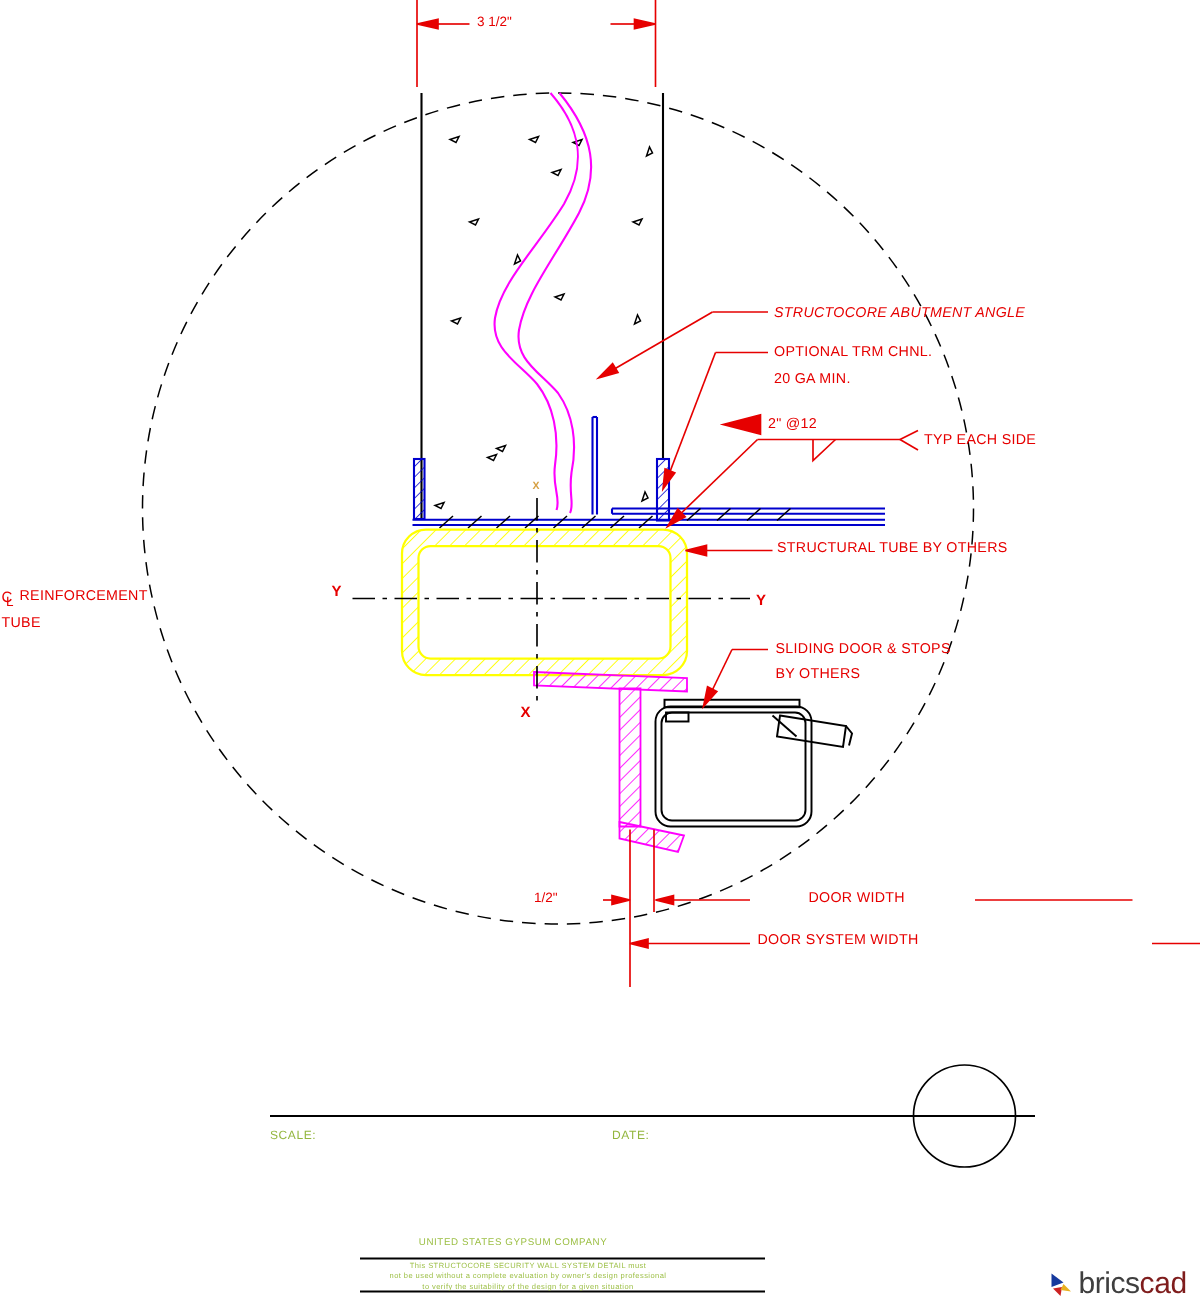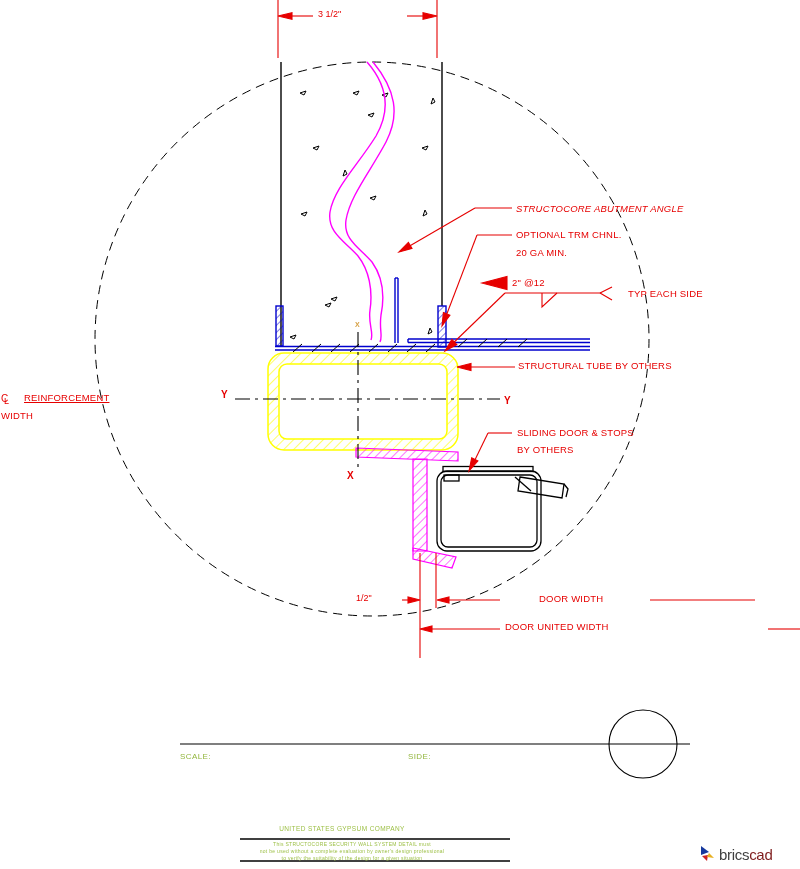--- a/index.html
+++ b/index.html
@@ -11,21 +11,21 @@
   .red-sm{color:#e60000;font-size:9px;}
   .axis{color:#e60000;font-size:10px;font-weight:bold;}
   .orange{color:#d6a044;font-size:7px;font-weight:bold;}
   .green{color:#93b63e;font-size:8px;letter-spacing:.4px;}
   .company{color:#9cbf45;font-size:6.5px;letter-spacing:.4px;text-align:center;width:240px;}
   .disclaimer{color:#9cbf45;font-size:5px;letter-spacing:.3px;text-align:center;width:260px;line-height:7px;}
   .cl-wrap{position:absolute;}
   .cl-c{position:absolute;left:0;top:0;color:#e60000;font-size:10px;}
   .cl-l{position:absolute;left:3px;top:3px;color:#e60000;font-size:9px;}
   .logo{position:absolute;left:698px;top:845px;display:flex;align-items:center;}
-  .logo-text{font-size:15px;font-weight:500;letter-spacing:-.3px;}
+  .logo-text{font-size:20px;font-weight:500;letter-spacing:-.3px;}
   .logo-brand{color:#3f3f3f;}
   .logo-suffix{color:#7f1d1d;}
 </style>
 </head>
 <body>
 
 <div class="stage">
 
   <svg class="linework" width="800" height="869" viewBox="0 0 800 869">
     <defs>
@@ -173,43 +173,43 @@
       <line x1="240" y1="861" x2="510" y2="861" stroke-width="1.4"></line>
     </g>
   </svg>
 
   <div class="t red-sm" style="left:318px;top:10px;">3 1/2"</div>
 
   <div class="t red" style="left:516px;top:204px;font-style:italic;">STRUCTOCORE ABUTMENT ANGLE</div>
   <div class="t red" style="left:516px;top:230px;">OPTIONAL TRM CHNL.</div>
   <div class="t red" style="left:516px;top:248px;">20 GA MIN.</div>
   <div class="t red" style="left:512px;top:278px;">2" @12</div>
-  <div class="t red" style="left:616px;top:289px;margin-left:12px;">TYP EACH SIDE</div>
+  <div class="t red" style="left:616px;top:289px;">TYP EACH SIDE</div>
   <div class="t red" style="left:518px;top:361px;text-align:right;">STRUCTURAL TUBE BY OTHERS</div>
   <div class="t red" style="left:517px;top:428px;">SLIDING DOOR &amp; STOPS</div>
   <div class="t red" style="left:517px;top:445px;text-align:right;">BY OTHERS</div>
 
   <div class="t red-sm" style="left:356px;top:594px;">1/2"</div>
   <div class="t red" style="left:505px;top:594px;margin-left:34px;">DOOR WIDTH</div>
-  <div class="t red" style="left:505px;top:622px;">DOOR UNITED WIDTH</div>
+  <div class="t red" style="left:505px;top:622px;">DOOR SYSTEM WIDTH</div>
 
   <div class="cl-wrap" style="left:1px;top:393px;">
     <span class="cl-c">C</span>
     <span class="cl-l">L</span>
   </div>
-  <div class="t red" style="left:24px;top:393px;text-decoration:underline;">REINFORCEMENT</div>
-  <div class="t red" style="left:1px;top:411px;">WIDTH</div>
+  <div class="t red" style="left:13px;top:393px;">REINFORCEMENT</div>
+  <div class="t red" style="left:1px;top:411px;">TUBE</div>
 
   <div class="t axis" style="left:221px;top:390px;">Y</div>
   <div class="t axis" style="left:504px;top:396px;">Y</div>
   <div class="t axis" style="left:347px;top:471px;">X</div>
   <div class="t orange" style="left:355px;top:321px;">X</div>
 
   <div class="t green" style="left:180px;top:753px;">SCALE:</div>
-  <div class="t green" style="left:408px;top:753px;">SIDE:</div>
+  <div class="t green" style="left:408px;top:753px;">DATE:</div>
 
   <div class="t company" style="left:222px;top:826px;">UNITED STATES GYPSUM COMPANY</div>
   <div class="t disclaimer" style="left:222px;top:841px;">This STRUCTOCORE SECURITY WALL SYSTEM DETAIL must</div>
   <div class="t disclaimer" style="left:222px;top:848px;">not be used without a complete evaluation by owner's design professional</div>
   <div class="t disclaimer" style="left:222px;top:855px;">to verify the suitability of the design for a given situation</div>
 
   <div class="logo">
     <svg width="17" height="18" viewBox="0 0 17 18" style="margin-right:4px;">
       <polygon points="3,1 11,7 3,10" fill="#16399d"></polygon>
       <polygon points="4,11 9,16 10,10" fill="#cc2222"></polygon>

